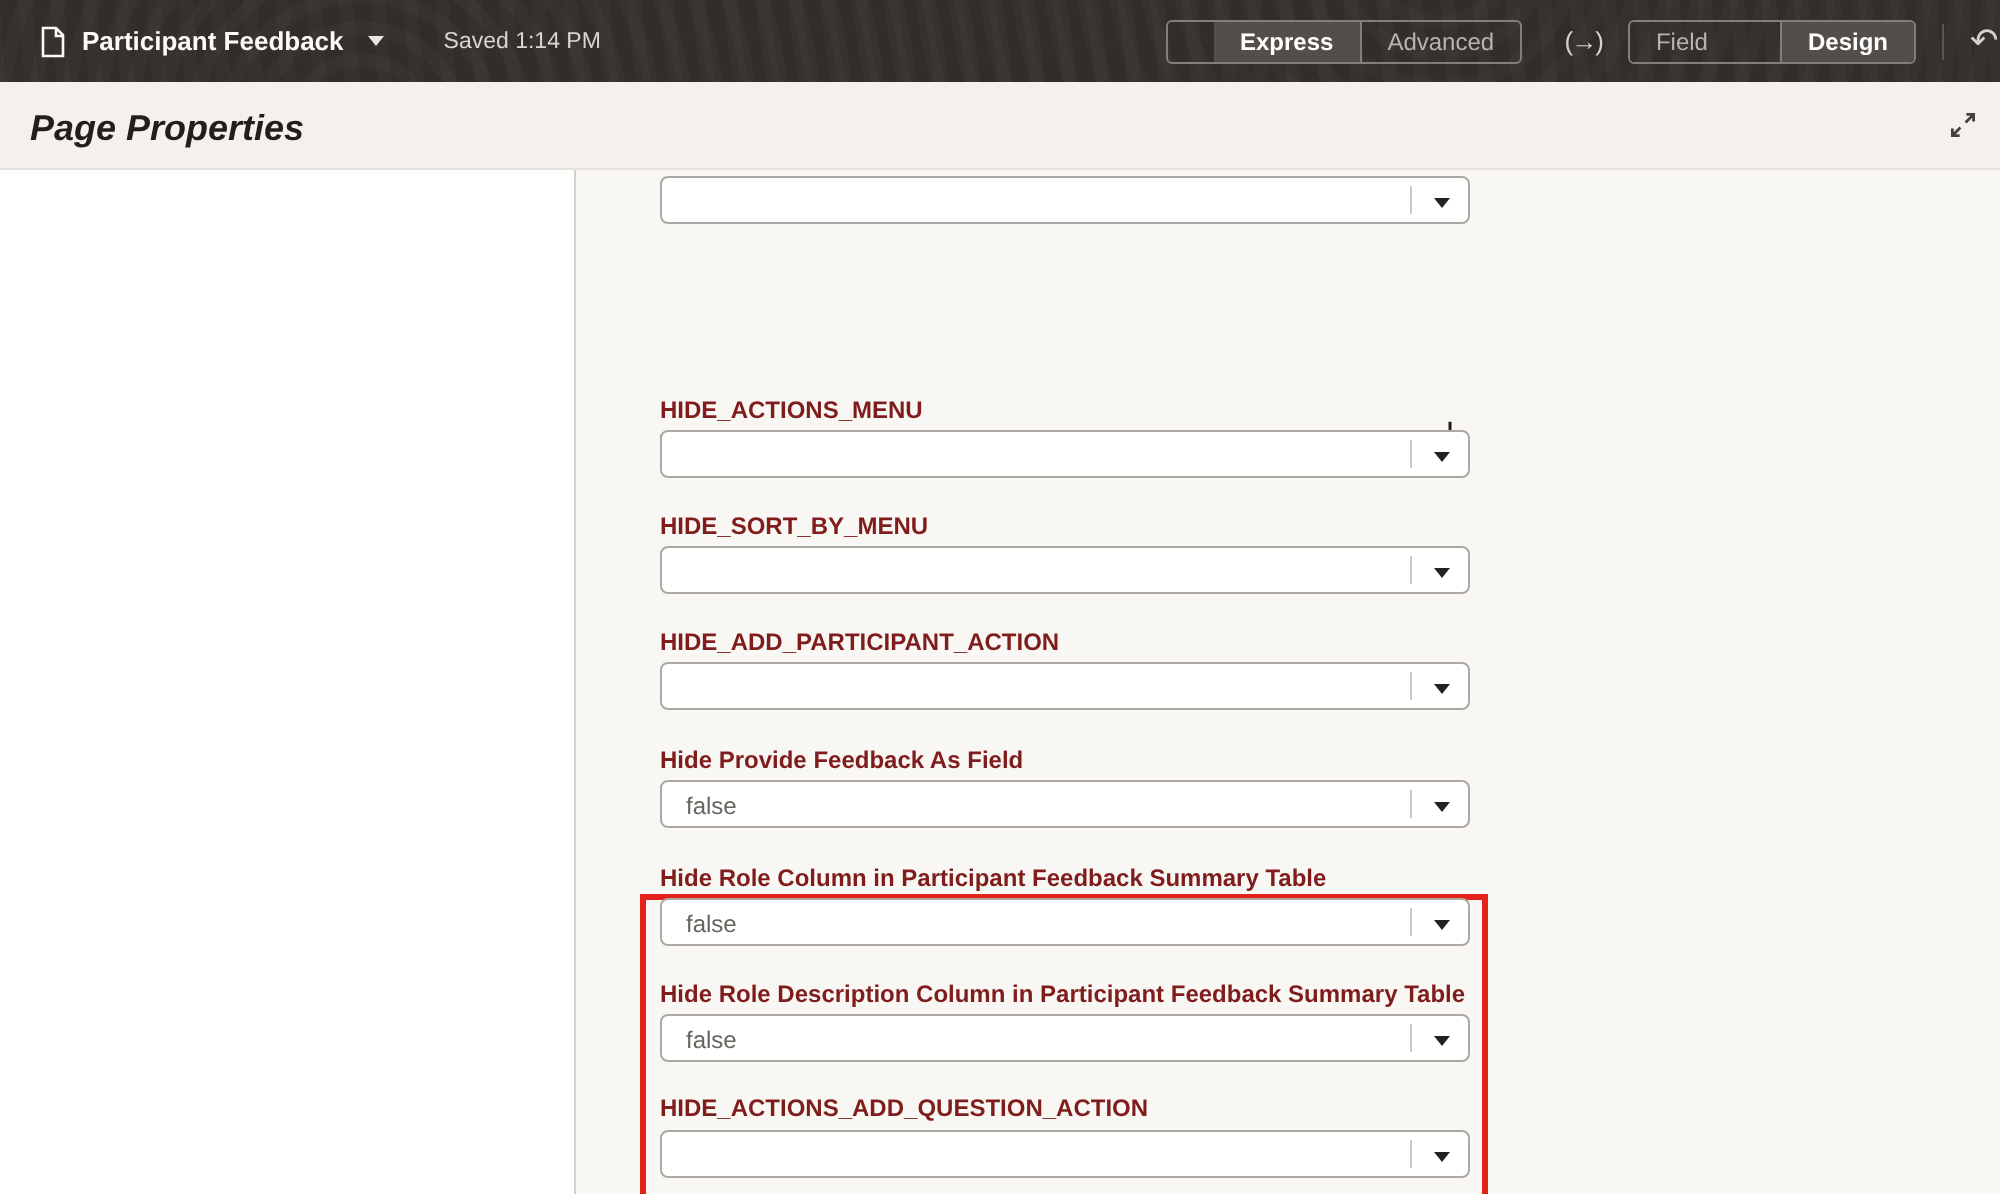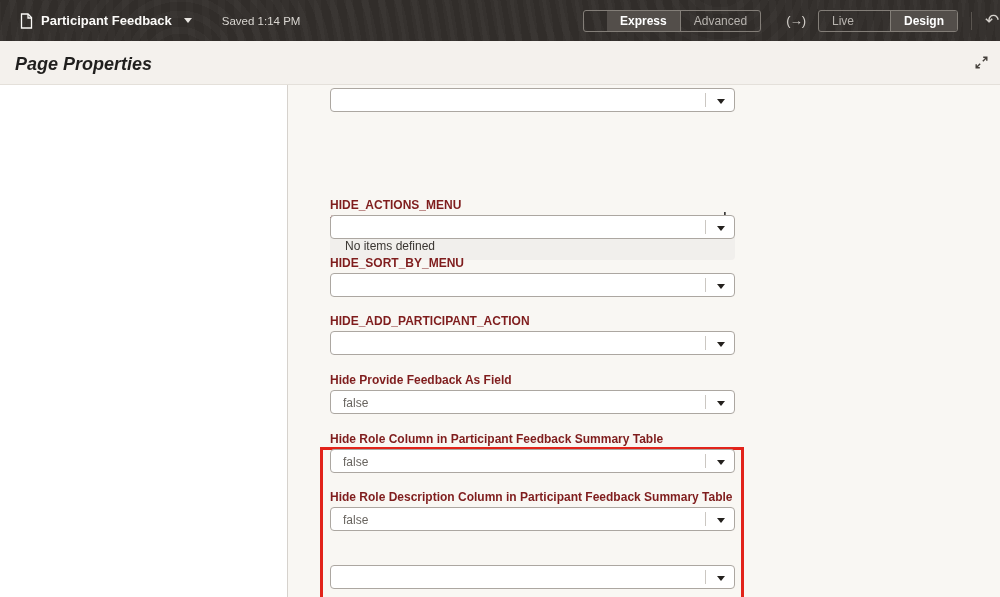--- a/index.html
+++ b/index.html
@@ -67,21 +67,21 @@
   </div>
 
   <div class="seg seg-mode">
     <div class="seg-item sel">Express</div>
     <div class="seg-item">Advanced</div>
   </div>
 
   <div class="tb-right">
     <span class="code-icon">(→)</span>
     <div class="seg">
-      <div class="seg-item">Live</div>
+      <div class="seg-item">Field</div>
       <div class="seg-item sel">Design</div>
     </div>
     <span class="tb-vdiv"></span>
     <span class="undo-icon">↶</span>
   </div>
 </div>
 
 <div class="pp-header">
   <span class="pp-title">Page Properties</span>
   <span class="pp-expand">
@@ -95,23 +95,20 @@
   <div class="left-pane"></div>
 
   <div class="dd" style="left:330px;top:3px;">
     <span class="dd-val"></span>
     <span class="dd-sep"></span>
     <span class="dd-caret"></span>
   </div>
 
   <span class="lbl" style="left:330px;top:128px;">taskCodes</span>
   <span class="plus-btn">+</span>
-  <div class="noitems">
-    <span>No items defined</span>
-  </div>
 
   <span class="lbl" style="left:330px;top:113px;" id="l0">HIDE_ACTIONS_MENU</span>
   <div class="dd" style="left:330px;top:130px;" id="s0">
     <span class="dd-val"></span>
     <span class="dd-sep"></span>
     <span class="dd-caret"></span>
   </div>
 
   <span class="lbl" style="left:330px;top:171px;">HIDE_SORT_BY_MENU</span>
   <div class="dd" style="left:330px;top:188px;">
@@ -143,18 +140,19 @@
     <span class="dd-caret"></span>
   </div>
 
   <span class="lbl" style="left:330px;top:405px;">Hide Role Description Column in Participant Feedback Summary Table</span>
   <div class="dd" style="left:330px;top:422px;">
     <span class="dd-val">false</span>
     <span class="dd-sep"></span>
     <span class="dd-caret"></span>
   </div>
 
+  <span class="lbl" style="left:330px;top:462px;">HIDE_ACTIONS_ADD_QUESTION_ACTION</span>
   <div class="dd" style="left:330px;top:480px;">
     <span class="dd-val"></span>
     <span class="dd-sep"></span>
     <span class="dd-caret"></span>
   </div>
 </div>
 
 </body></html>

